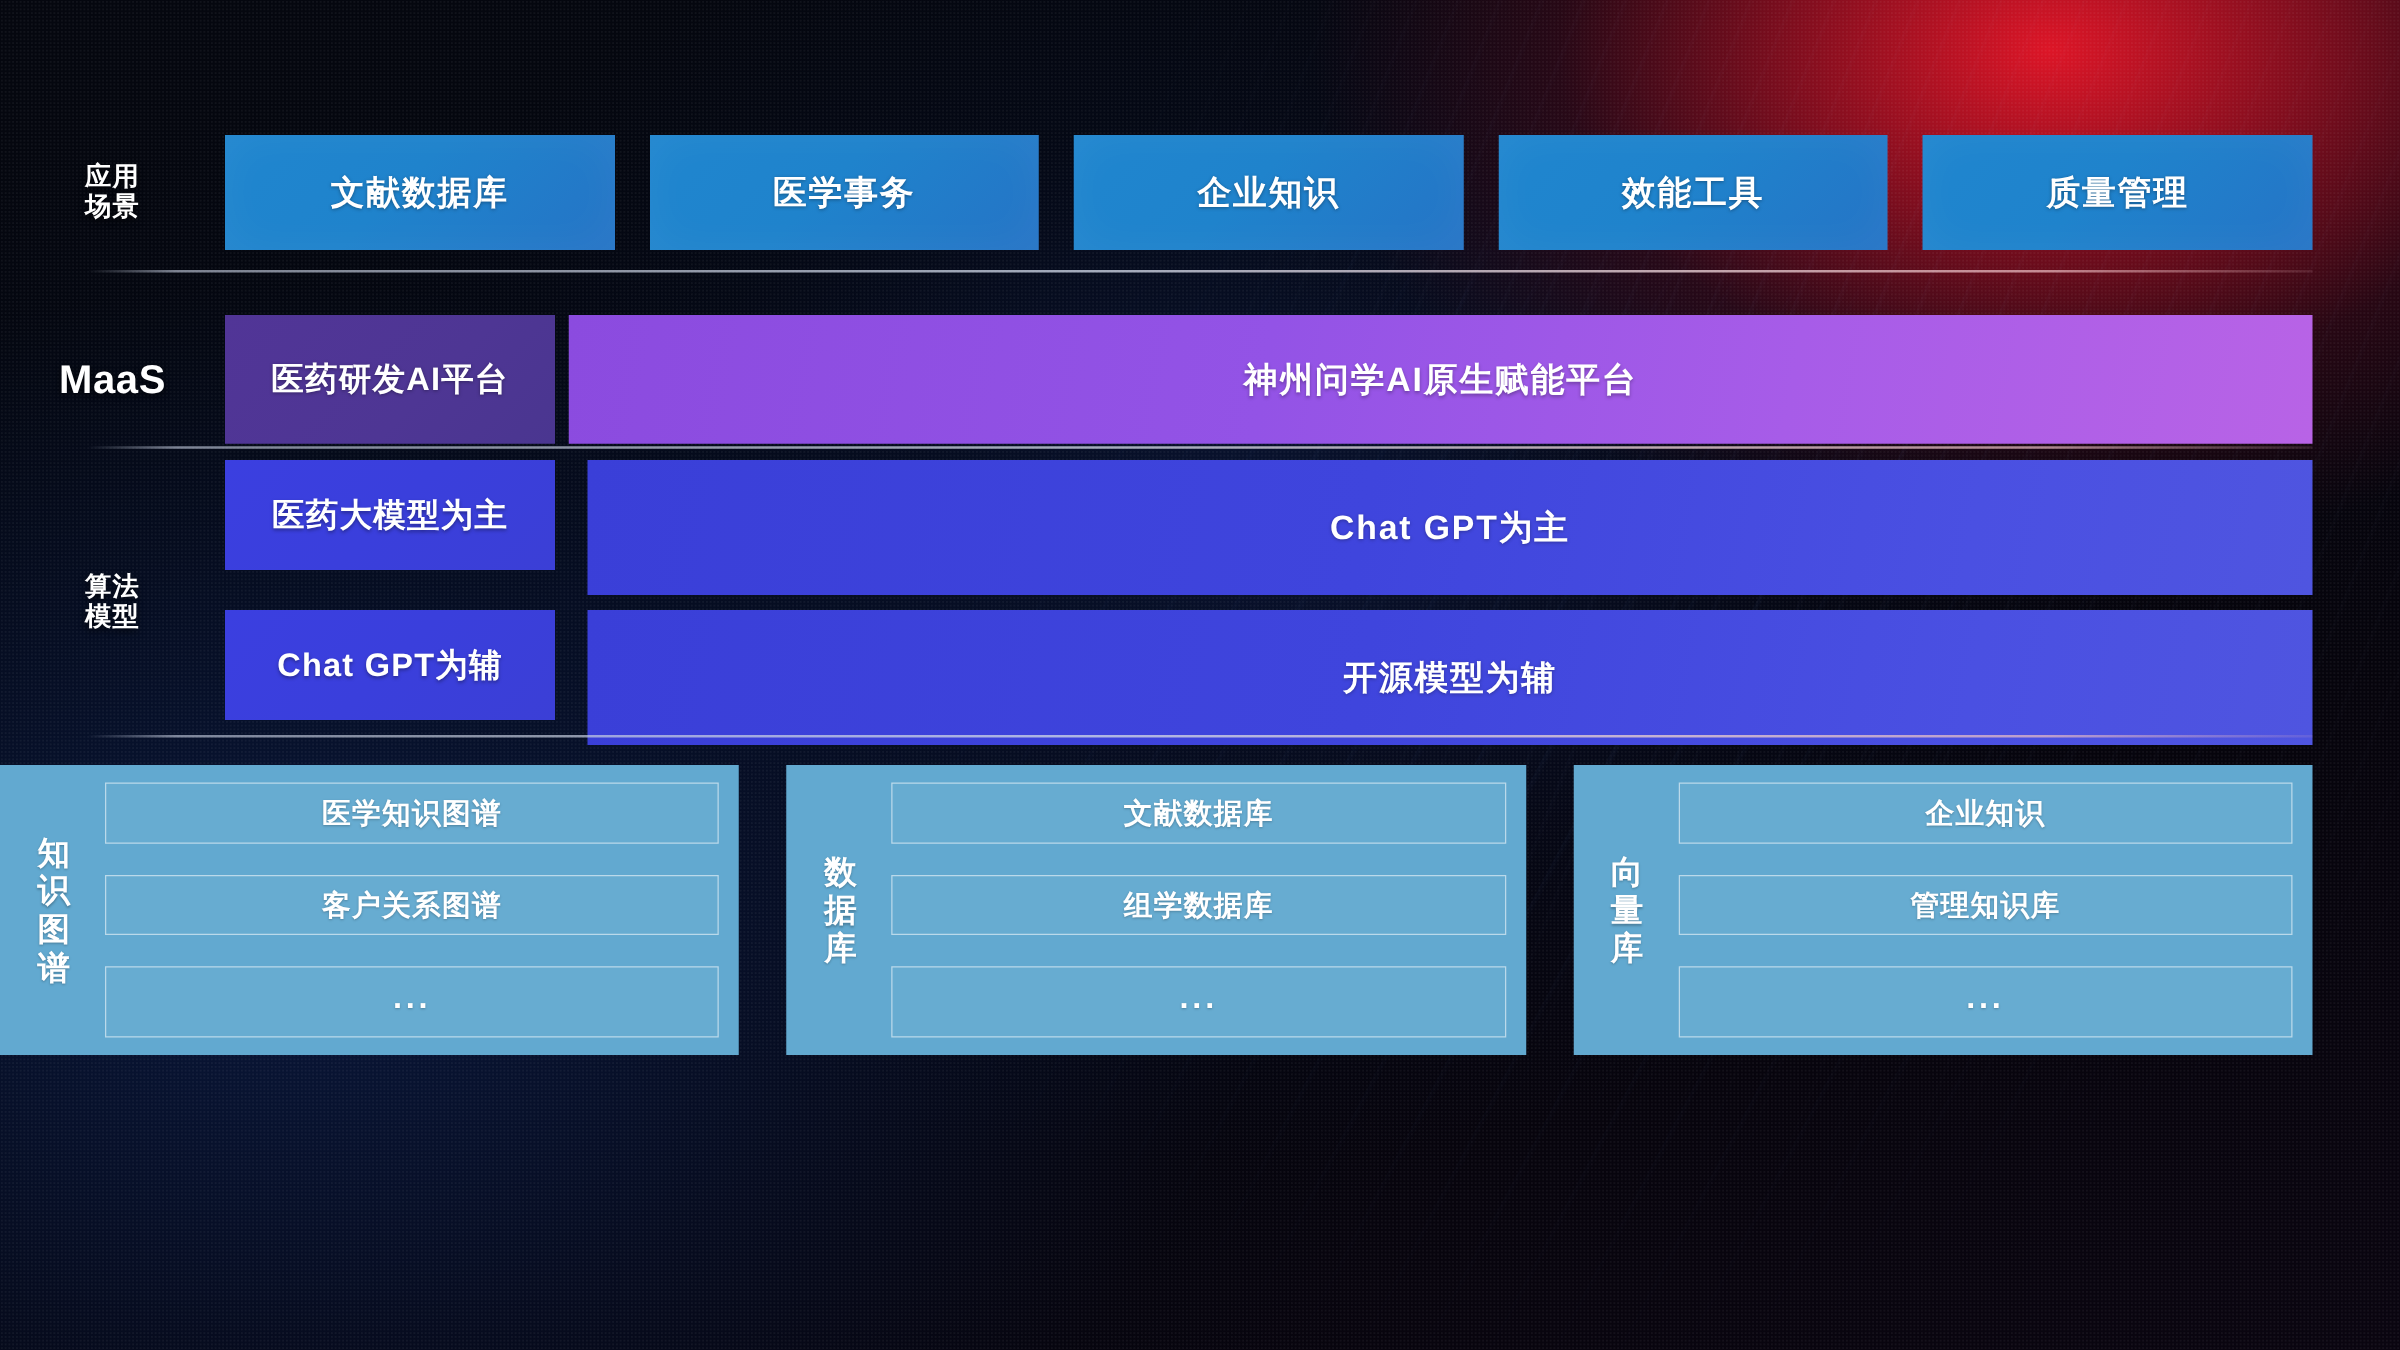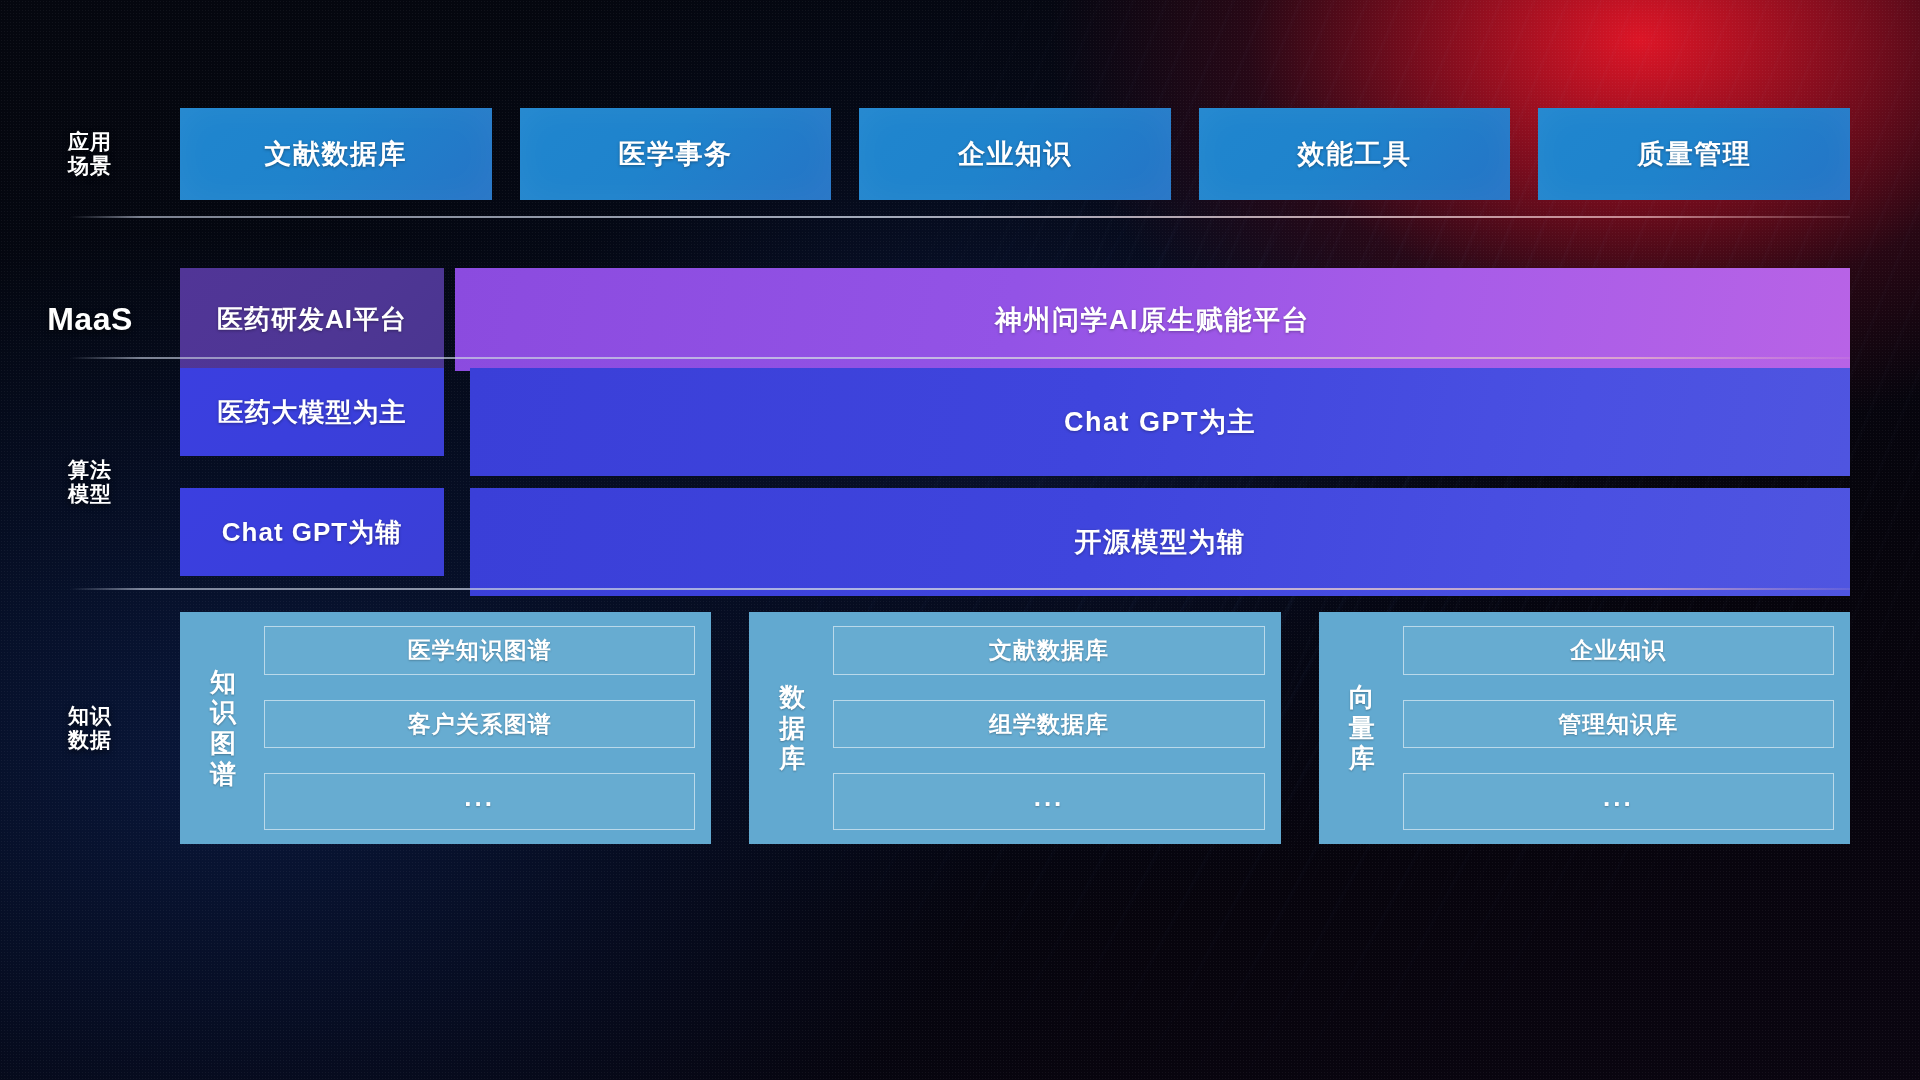--- a/index.html
+++ b/index.html
@@ -123,21 +123,21 @@
     color: #ffffff;
     font-size: 27px;
     font-weight: 700;
     letter-spacing: 1.5px;
     background: linear-gradient(135deg, #1f86cf 0%, #1f83cc 45%, #2574c6 100%);
     box-shadow: inset 0 0 40px rgba(255,255,255,0.05);
     text-shadow: 0 1px 3px rgba(0,0,0,0.35);
   }
 
   
-  #row-maas { top: 256px; height: 127px; }
+  #row-maas { top: 240px; height: 127px; }
   #row-maas .row-body { gap: 11px; }
   .maas-left {
     flex: 0 0 264px;
     height: 103px;
     display: flex;
     align-items: center;
     justify-content: center;
     color: #ffffff;
     font-size: 26px;
     font-weight: 700;
@@ -285,22 +285,20 @@
       <div class="algo-line">
         <div class="algo-left">Chat GPT为辅</div>
         <div class="algo-right">开源模型为辅</div>
       </div>
     </div>
   </div>
 
   <div class="divider" style="top: 588px;"></div>
 
   <div class="row" id="row-know">
-    <div class="row-label">知识
-数据</div>
     <div class="row-body">
 
       <div class="know-panel">
         <div class="know-vlabel">
             <div>知</div>
             <div>识</div>
             <div>图</div>
             <div>谱</div>
           </div>
         <div class="know-items">

